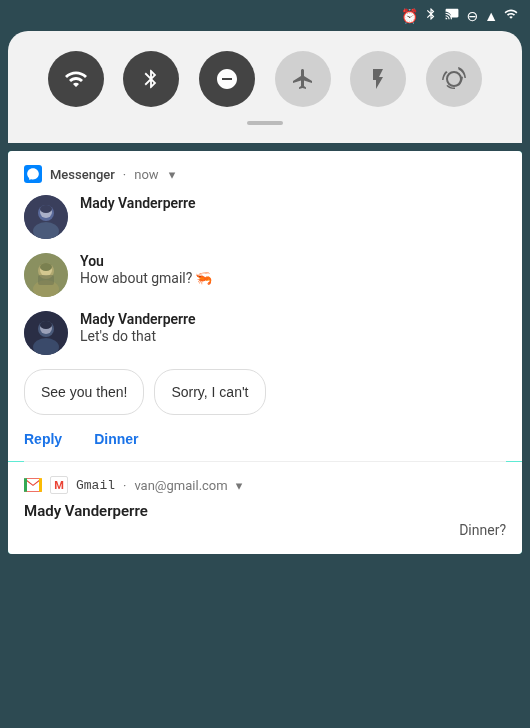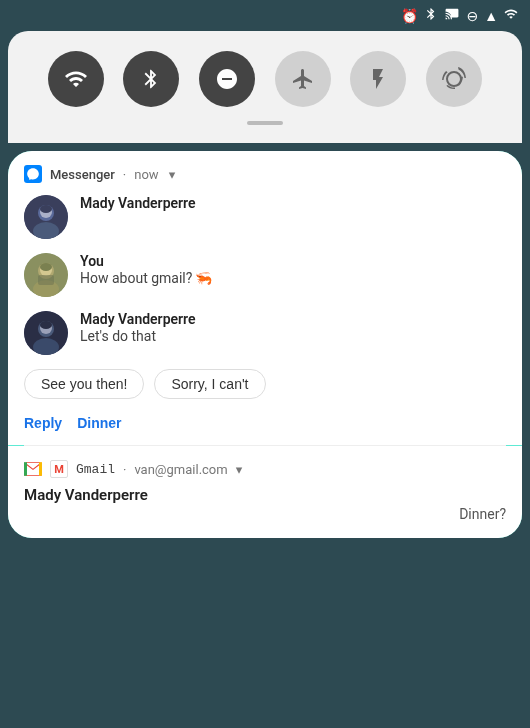--- a/index.html
+++ b/index.html
@@ -61,21 +61,21 @@
       height: 4px;
       background: #bbb;
       border-radius: 2px;
       margin: 14px auto 0;
     }
 
     
     .notifications {
       background: #5eead4;
       margin: 8px 8px 0;
-      border-radius: 24px;
+      border-radius: 4px;
       overflow: hidden;
     }
 
     
     .notification-card {
       padding: 14px 16px 12px;
       background: white;
     }
     .notification-header {
       display: flex;
@@ -151,32 +151,32 @@
     
     .quick-replies {
       display: flex;
       gap: 10px;
       margin: 8px 0 14px;
       flex-wrap: nowrap;
     }
     .quick-reply-btn {
       border: 1px solid #ddd;
       border-radius: 20px;
-      padding: 6px 16px;
+      padding: 14px 16px;
       font-size: 14px;
       color: #333;
       background: white;
       cursor: pointer;
       white-space: nowrap;
     }
 
     
     .notification-actions {
       display: flex;
-      gap: 15px;
+      gap: 32px;
       padding: 2px 0;
     }
     .action-btn {
       font-size: 14px;
       font-weight: 600;
       color: #1a73e8;
       background: none;
       border: none;
       cursor: pointer;
       padding: 0;

